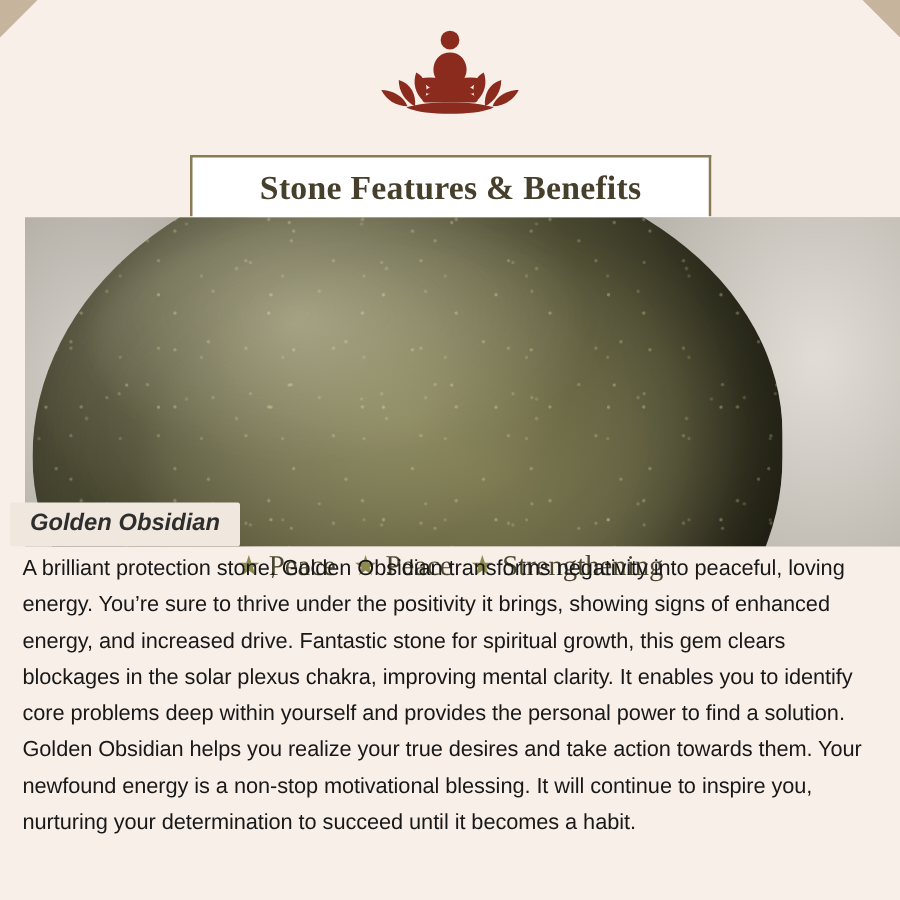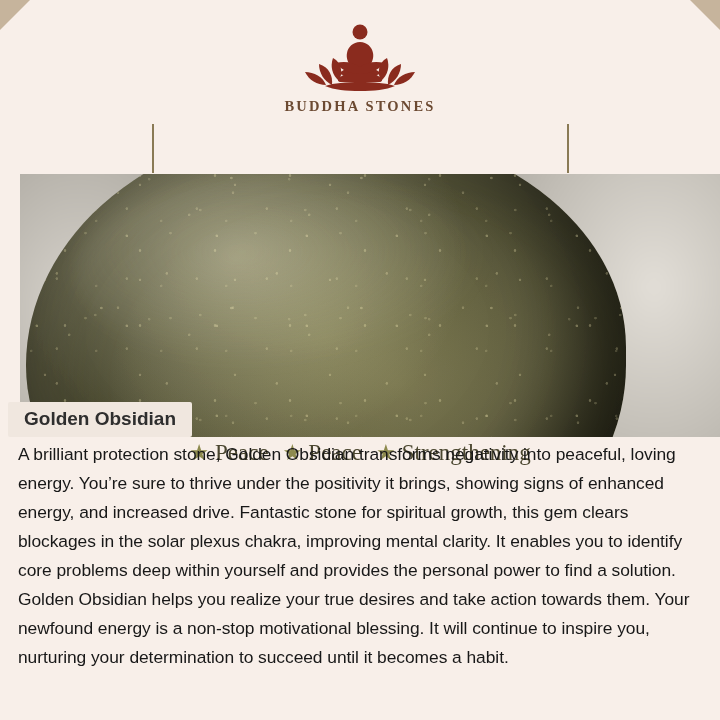--- a/index.html
+++ b/index.html
@@ -182,20 +182,21 @@
     position: absolute;
     left: 8px;
     top: 402px;
     padding: 6px 16px 7px 16px;
     background: #f0e7df;
     color: #2e2e2e;
     font-size: 19px;
     font-weight: 700;
     font-family: "Liberation Sans", sans-serif;
     border-radius: 2px;
+    font-style: italic;
   }
 
   
   .benefits {
     position: absolute;
     left: 0;
     top: 440px;
     width: 720px;
     display: flex;
     align-items: center;
@@ -259,23 +260,25 @@
 
           <path d="M34 46 c0 9 5 17 13 21 c1 -9 -3 -18 -13 -21 z"></path>
           <path d="M116 46 c0 9 -5 17 -13 21 c-1 -9 3 -18 13 -21 z"></path>
           <path d="M20 54 c4 8 12 13 21 13 c-3 -8 -12 -13 -21 -13 z"></path>
           <path d="M130 54 c-4 8 -12 13 -21 13 c3 -8 12 -13 21 -13 z"></path>
 
           <path d="M40 68 c9 4 21 5 35 5 s26 -1 35 -5 c-9 -3 -21 -4 -35 -4 s-26 1 -35 4 z"></path>
         </g>
       </svg>
     </span>
-    <div class="brand-name">BUDDHA STONES</div>
   </div>
 
+  <div class="title-bar">
+    <span class="title-text">Stone Features &amp; Benefits</span>
+  </div>
   <div class="title-accent-left"></div>
   <div class="title-accent-right"></div>
 
   <div class="hero">
     <div class="bg-sky"></div>
     <div class="bg-blur-left"></div>
     <div class="bg-blur-right"></div>
     <div class="stone">
       <div class="stone-speckle"></div>
       <div class="stone-sheen"></div>

